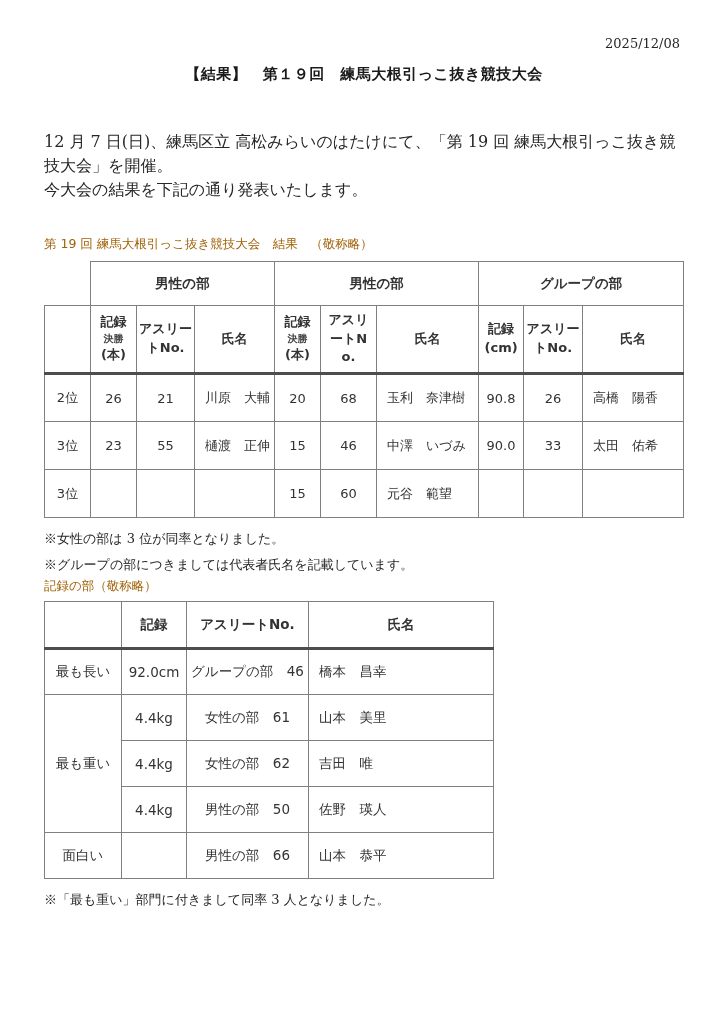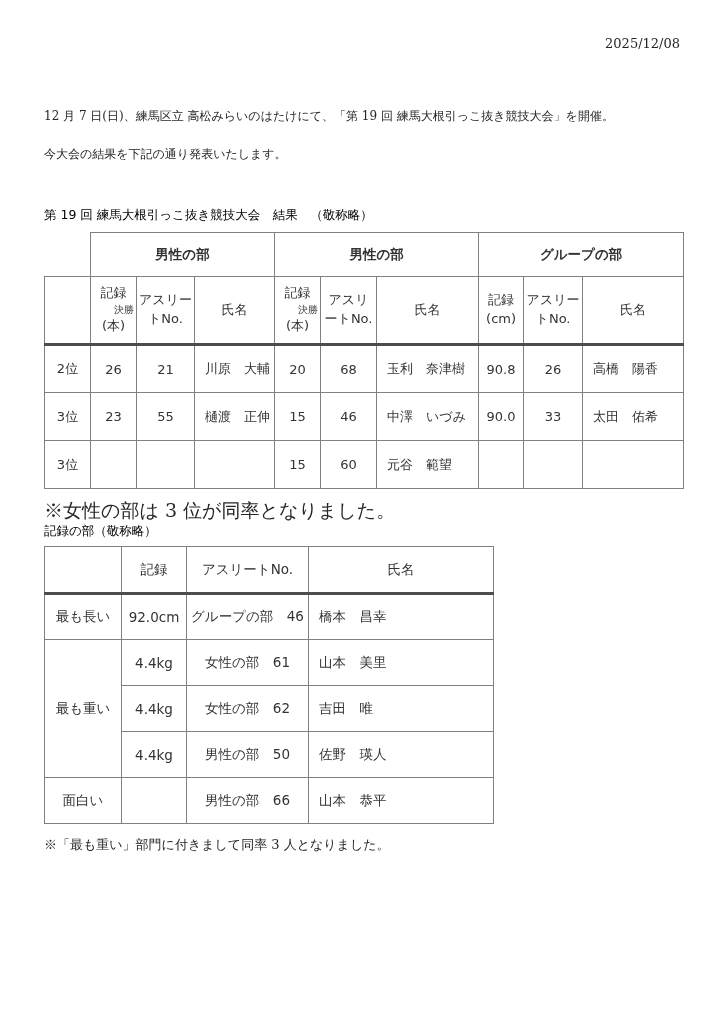--- a/index.html
+++ b/index.html
@@ -7,57 +7,58 @@
     position:relative; width:724px; height:1024px; background:#ffffff;
     box-sizing:border-box; padding:36px 40px 16px 44px; overflow:hidden;
     font-family:"DejaVu Serif", serif; color:#262626;
   }
   .doc-date { text-align:right; font-size:13px; padding-right:4px; }
   .doc-title {
     margin:14px 0 0; text-align:center;
     font-family:"DejaVu Sans", sans-serif; font-size:15px; font-weight:bold;
     letter-spacing:0.5px; color:#1a1a1a;
   }
-  .intro { margin:46px 0 0; font-size:12px; line-height:38px; }
+  .intro { margin:46px 0 0; font-size:16px; line-height:24px; }
   .sec-heading {
     font-family:"DejaVu Sans", sans-serif; font-size:12.5px; font-weight:normal;
-    color:#000000; margin:0;
+    color:#a16207; margin:0;
   }
   .sec-heading.first { margin-top:34px; }
   .sec-heading.second { }
 
   table {
     border-collapse:collapse; table-layout:fixed;
     font-family:"DejaVu Sans", sans-serif; color:#333333;border-radius:18px;
   }
   .results-table { margin-top:8px; width:639px; font-size:13px; }
   .records-table { margin-top:6px; width:449px; font-size:13.5px; }
   th, td { border:1px solid #808080; padding:0 2px; text-align:center; vertical-align:middle; overflow:hidden; }
-  th { font-weight:normal; }
+  th { font-weight:bold; }
   .division-row th { font-weight:bold; font-size:13.5px; height:43px; }
   .ghost { border-top:none; border-left:none; background:transparent; }
   .subhead-row th, .subhead-row td { height:66px; border-bottom:3px solid #4d4d4d; word-break:break-all; line-height:1.45; }
   .rec-head { line-height:1.5; }
-  .rec-sub { display:block; font-size:10px; color:#404040;text-align:right; }
+  .rec-sub { display:block; font-size:10px; color:#404040; }
   .rec-line { display:block; }
   .results-table tbody tr { height:48px; }
   .name-cell { text-align:left; padding-left:10px; }
   .records-table thead tr { height:47px; }
   .records-table thead th { border-bottom:3px solid #4d4d4d; }
   .records-table tbody tr { height:46px; }
-  .note-list { margin:8px 0 0; font-size:19px; line-height:26px; }
+  .note-list { margin:8px 0 0; font-size:13px; line-height:26px; }
   .note-single { margin:8px 0 0; font-size:13px; line-height:26px; }
 </style>
 </head>
 <body>
 
 <div class="page">
 
   <div class="doc-date">2025/12/08</div>
 
+  <h1 class="doc-title">【結果】　第１９回　練馬大根引っこ抜き競技大会</h1>
 
   <p class="intro">
     <span>12 月 7 日(日)、練馬区立 高松みらいのはたけにて、「第 19 回 練馬大根引っこ抜き競技大会」を開催。</span><br>
     <span>今大会の結果を下記の通り発表いたします。</span>
   </p>
 
   <p class="sec-heading first">第 19 回 練馬大根引っこ抜き競技大会　結果　（敬称略）</p>
 
   <table class="results-table">
     <colgroup>
@@ -138,20 +139,21 @@
         <td class="name-cell">元谷　範望</td>
         <td></td>
         <td></td>
         <td class="name-cell"></td>
       </tr>
     </tbody>
   </table>
 
   <p class="note-list">
     <span>※女性の部は 3 位が同率となりました。</span><br>
+    <span>※グループの部につきましては代表者氏名を記載しています。</span>
   </p>
 
   <p class="sec-heading second">記録の部（敬称略）</p>
 
   <table class="records-table">
     <colgroup>
       <col style="width:77px">
         <col style="width:65px">
         <col style="width:122px">
         <col style="width:185px">

